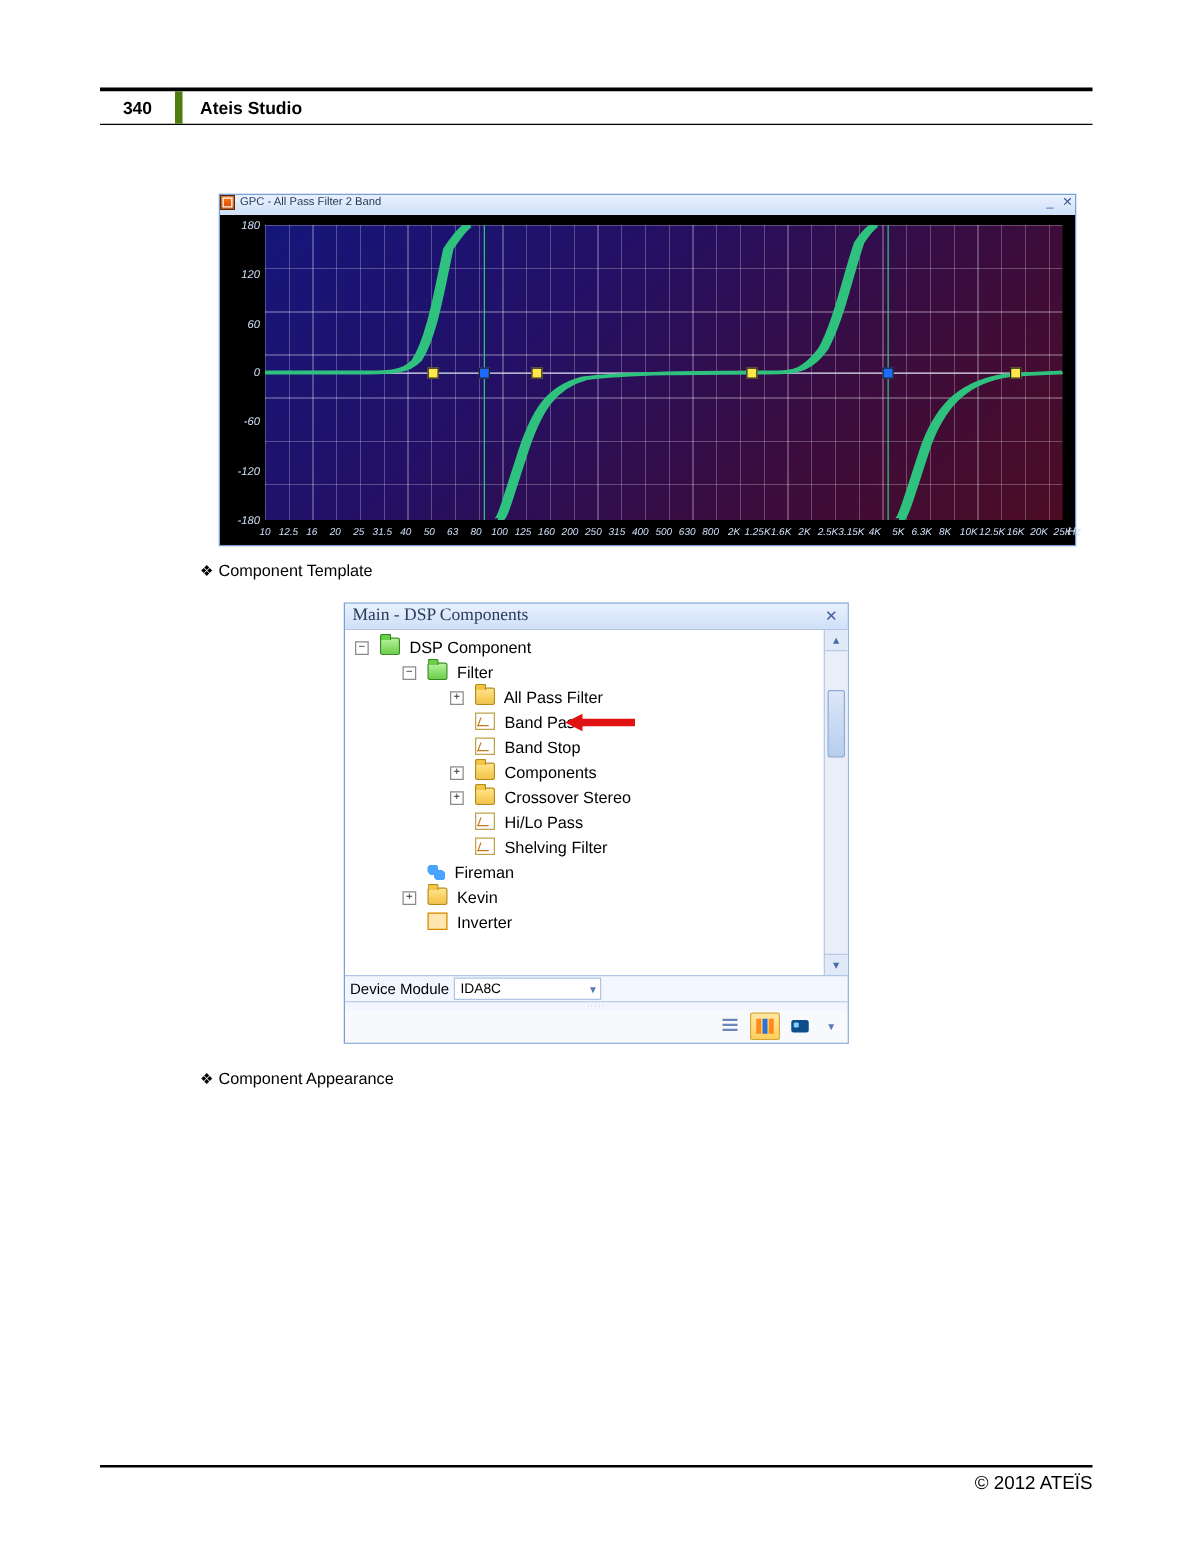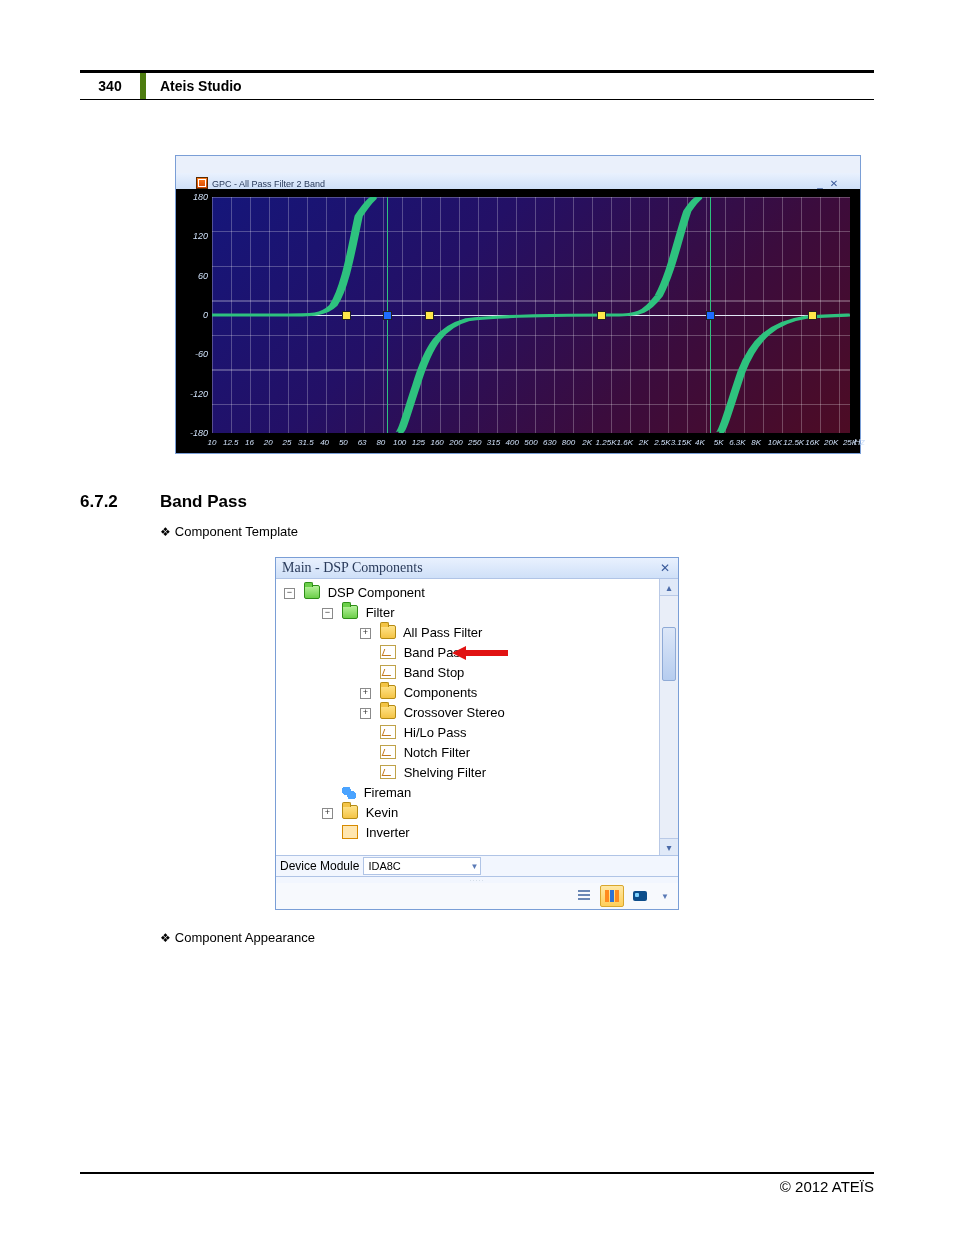--- a/index.html
+++ b/index.html
@@ -46,25 +46,24 @@
   .plot-window {
     margin: 55px 0 10px 95px;
     width: 684px;
     border: 1px solid #7a9ed6;
     background: #eaf0fb;
   }
   .plot-titlebar {
     height: 16px;
     background: linear-gradient(#e9f1fe, #cfe0f8);
     display: flex;
-    align-items: flex-end;
-    padding: 0 20px;
+    align-items: flex-start;
+    padding: 0 0;
     font-size: 9px;
     color: #2a3b5b;
-    margin-top: 17px;
   }
   .plot-titlebar .appicon {
     width: 10px;
     height: 10px;
     background: linear-gradient(#ff7c1e, #d34500);
     border: 1px solid #5a2a00;
     margin-right: 4px;
     position: relative;
   }
   .plot-titlebar .appicon::after {
@@ -417,24 +416,20 @@
         <span class="x-tick" style="left:91.18%">12.5K</span>
         <span class="x-tick" style="left:94.12%">16K</span>
         <span class="x-tick" style="left:97.06%">20K</span>
         <span class="x-tick" style="left:100%">25K</span>
         <span class="x-unit">Hz</span>
       </div>
     </div>
   </div>
 
 
-  <div class="sec-heading">
-    <span class="num">6.7.2</span>
-    <span>Band Pass</span>
-  </div>
   <div class="diamond-line">Component Template</div>
 
   <div class="tree-window">
     <div class="tree-titlebar">
       <span>Main - DSP Components</span>
       <span class="sp"></span>
       <span class="winbtn">✕</span>
     </div>
     <div class="tree-body">
       <div class="tree-area">
@@ -471,25 +466,20 @@
                   </li>
                   <li>
                     <span class="exp">+</span>
                     <span class="nicon folder"></span>
                     <span>Crossover Stereo</span>
                   </li>
                   <li>
                     <span class="exp blank"></span>
                     <span class="nicon filter"></span>
                     <span>Hi/Lo Pass</span>
-                  </li>
-                  <li>
-                    <span class="exp blank"></span>
-                    <span class="nicon filter"></span>
-                    <span>Notch Filter</span>
                   </li>
                   <li>
                     <span class="exp blank"></span>
                     <span class="nicon filter"></span>
                     <span>Shelving Filter</span>
                   </li>
                 </ul>
               </li>
               <li>
                 <span class="exp blank"></span>

